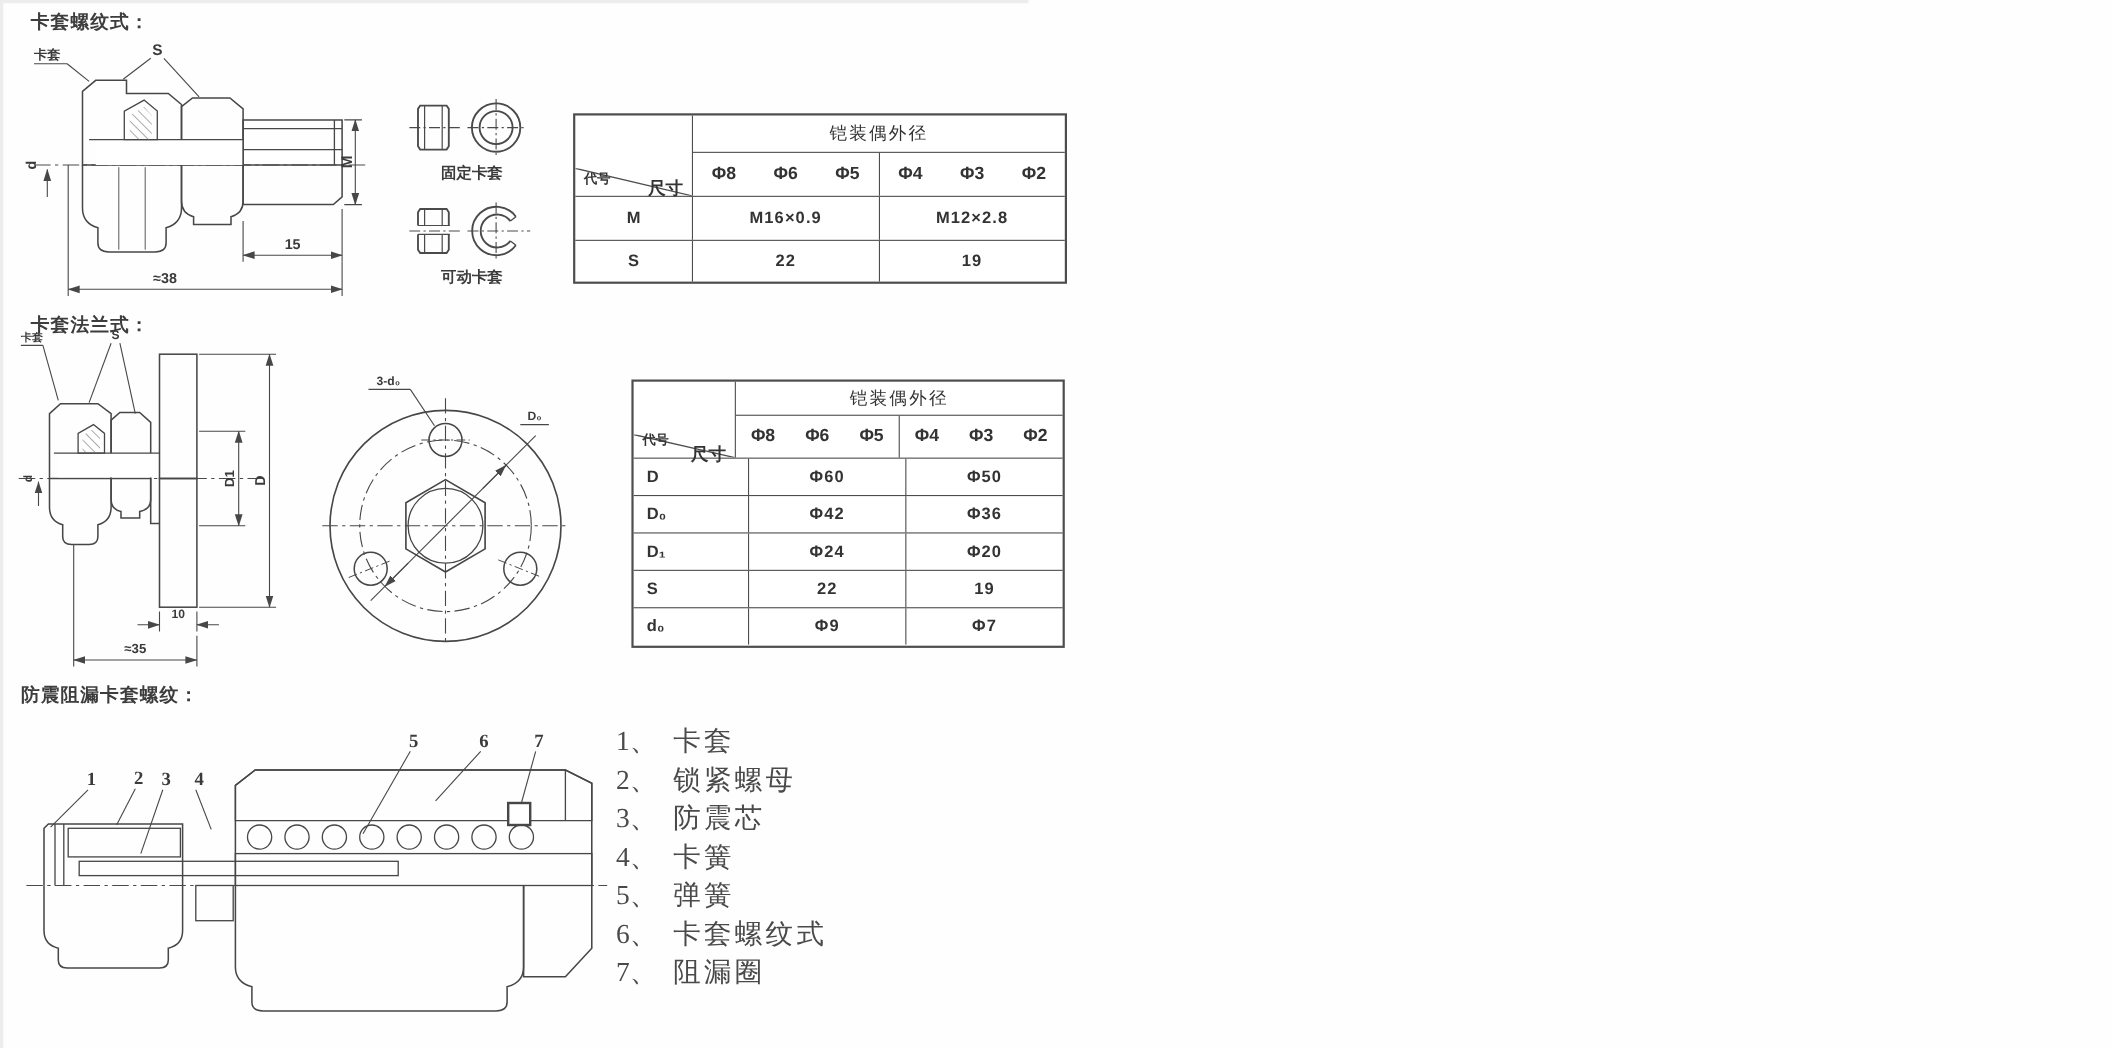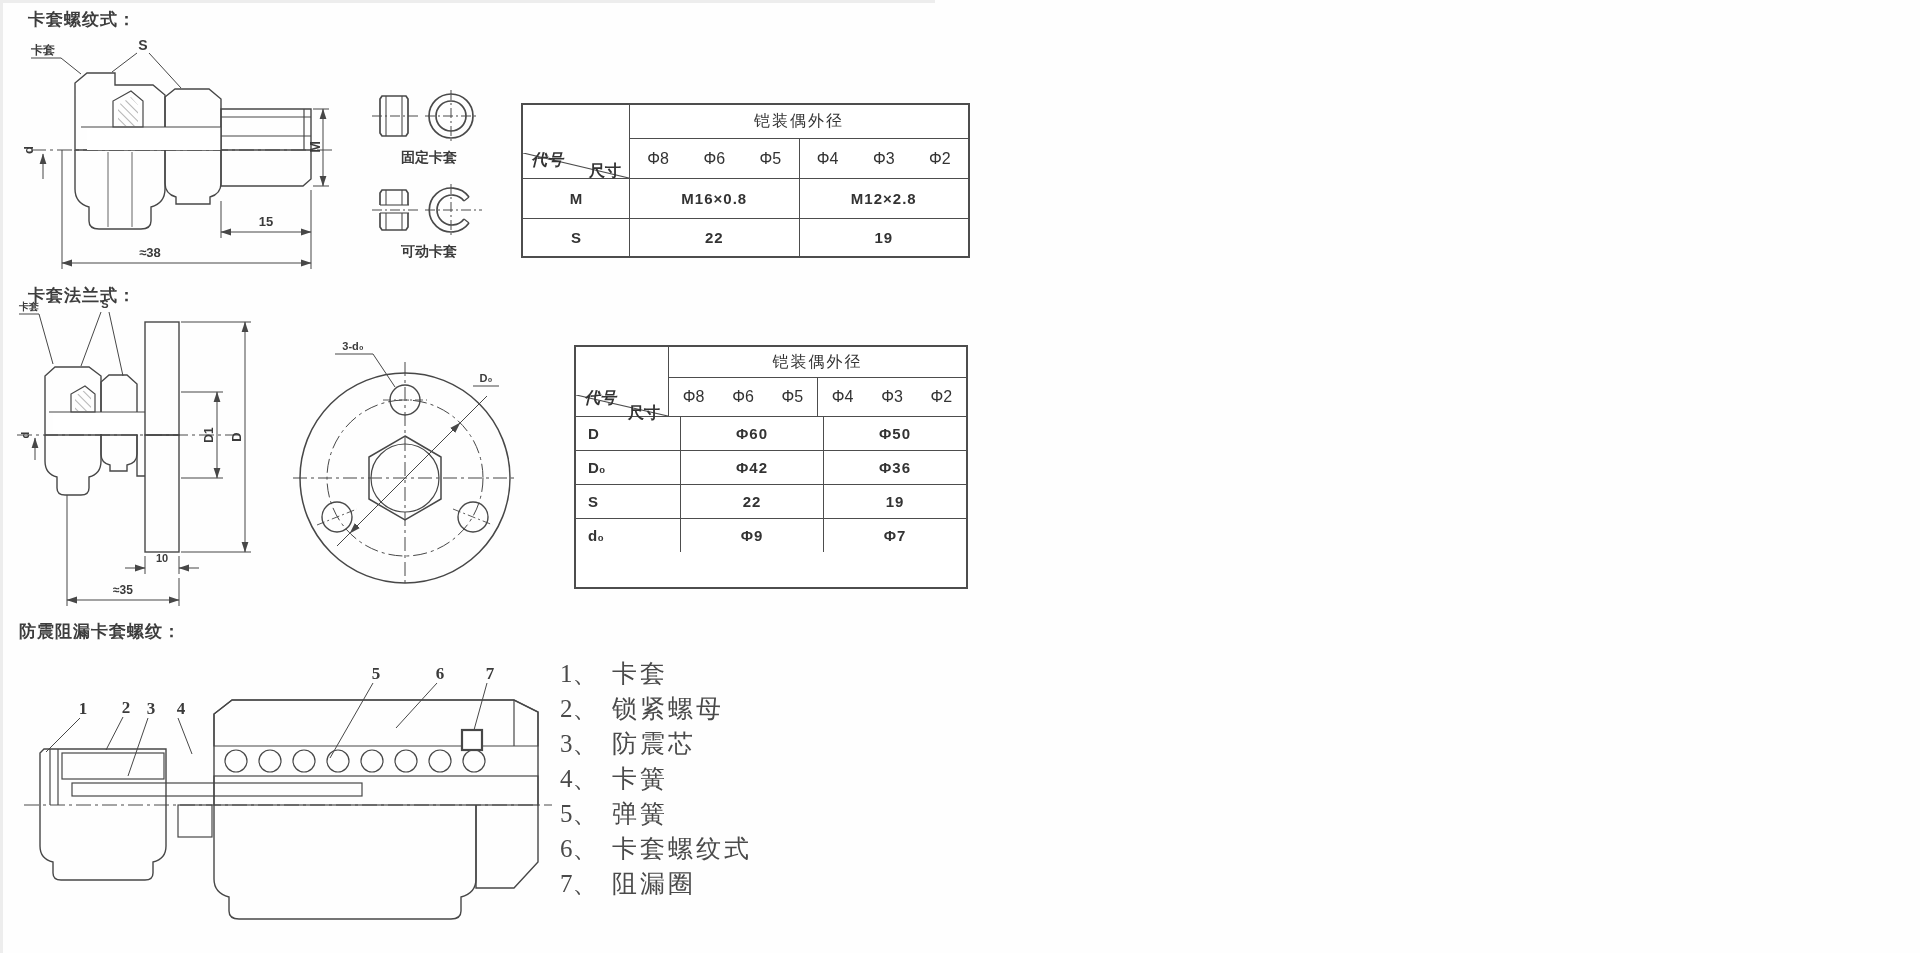--- a/index.html
+++ b/index.html
@@ -15,25 +15,25 @@
   .thin{stroke:#555;stroke-width:0.9;fill:none;}
   .dim{stroke:#474747;stroke-width:1;fill:none;}
   .lead{stroke:#474747;stroke-width:1;fill:none;}
   .calloutnum{font-family:"Liberation Serif","DejaVu Serif",serif;font-weight:bold;font-size:17px;}
   
   .spec-table{position:absolute;border:2px solid #4d4d4d;background:#fff;color:#333;}
   .t-head{display:flex;}
   .t-corner{position:relative;flex:none;margin-top:48px;}
   .diagsvg{position:absolute;left:0;top:0;width:100%;height:100%;}
   .c-top{position:absolute;top:8px;right:8px;font-weight:bold;font-size:16px;}
-  .c-bot{position:absolute;bottom:7px;left:8px;font-weight:bold;font-size:16px;font-style:italic;}
+  .c-bot{position:absolute;bottom:7px;left:8px;font-weight:bold;font-size:12px;}
   .t-right{flex:1;display:flex;flex-direction:column;border-left:1.4px solid #4d4d4d;}
   .t-span{display:flex;justify-content:center;align-items:center;font-weight:normal;font-size:16px;letter-spacing:2px;}
   .t-grprow{flex:1;display:flex;border-top:1.4px solid #4d4d4d;}
-  .t-grp{flex:1;display:flex;justify-content:space-around;align-items:center;font-weight:normal;font-size:16px;}
+  .t-grp{flex:1;display:flex;justify-content:space-around;align-items:center;font-weight:bold;font-size:16px;}
   .t-grp2{border-left:1.4px solid #4d4d4d;}
   .t-row{display:flex;border-top:1.4px solid #4d4d4d;}
   .t-code{flex:none;display:flex;align-items:center;justify-content:center;font-weight:bold;font-size:15px;}
   .t-code.leftpad{justify-content:flex-start;padding-left:12px;}
   .t-val{flex:1;display:flex;align-items:center;justify-content:center;font-weight:bold;font-size:15px;letter-spacing:1px;border-left:1.4px solid #4d4d4d;}
   
   .legend{position:absolute;font-family:"Liberation Serif","DejaVu Serif",serif;color:#4a4a4a;}
   .lg-row{display:flex;height:35px;align-items:center;font-size:25px;}
   .lg-num{width:52px;flex:none;}
   .lg-label{letter-spacing:3px;}
@@ -162,21 +162,21 @@
           <div class="t-grp t-grp2">
             <span>Φ4</span>
             <span>Φ3</span>
             <span>Φ2</span>
           </div>
         </div>
       </div>
     </div>
     <div class="t-row" style="height:39px">
       <div class="t-code" style="width:106px">M</div>
-      <div class="t-val">M16×0.8</div>
+      <div class="t-val">M16×0.9</div>
       <div class="t-val">M12×2.8</div>
     </div>
     <div class="t-row" style="height:37px">
       <div class="t-code" style="width:106px">S</div>
       <div class="t-val">22</div>
       <div class="t-val">19</div>
     </div>
   </div>
 
   <div class="sec-title abs" style="left:28px;top:284px">卡套法兰式：</div>
@@ -280,20 +280,25 @@
       <div class="t-code leftpad" style="width:92px">D</div>
       <div class="t-val">Φ60</div>
       <div class="t-val">Φ50</div>
     </div>
     <div class="t-row" style="height:33px">
       <div class="t-code leftpad" style="width:92px">D₀</div>
       <div class="t-val">Φ42</div>
       <div class="t-val">Φ36</div>
     </div>
     <div class="t-row" style="height:33px">
+      <div class="t-code leftpad" style="width:92px">D₁</div>
+      <div class="t-val">Φ24</div>
+      <div class="t-val">Φ20</div>
+    </div>
+    <div class="t-row" style="height:33px">
       <div class="t-code leftpad" style="width:92px">S</div>
       <div class="t-val">22</div>
       <div class="t-val">19</div>
     </div>
     <div class="t-row" style="height:33px">
       <div class="t-code leftpad" style="width:92px">d₀</div>
       <div class="t-val">Φ9</div>
       <div class="t-val">Φ7</div>
     </div>
   </div>

